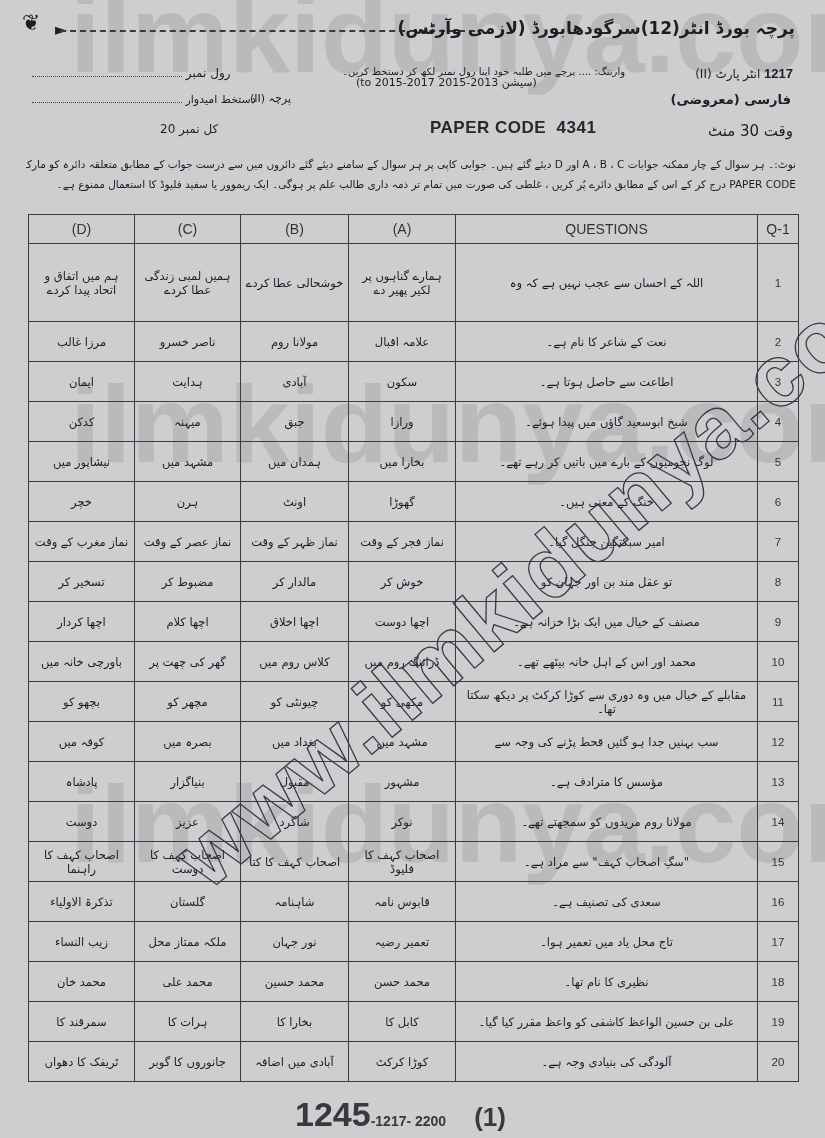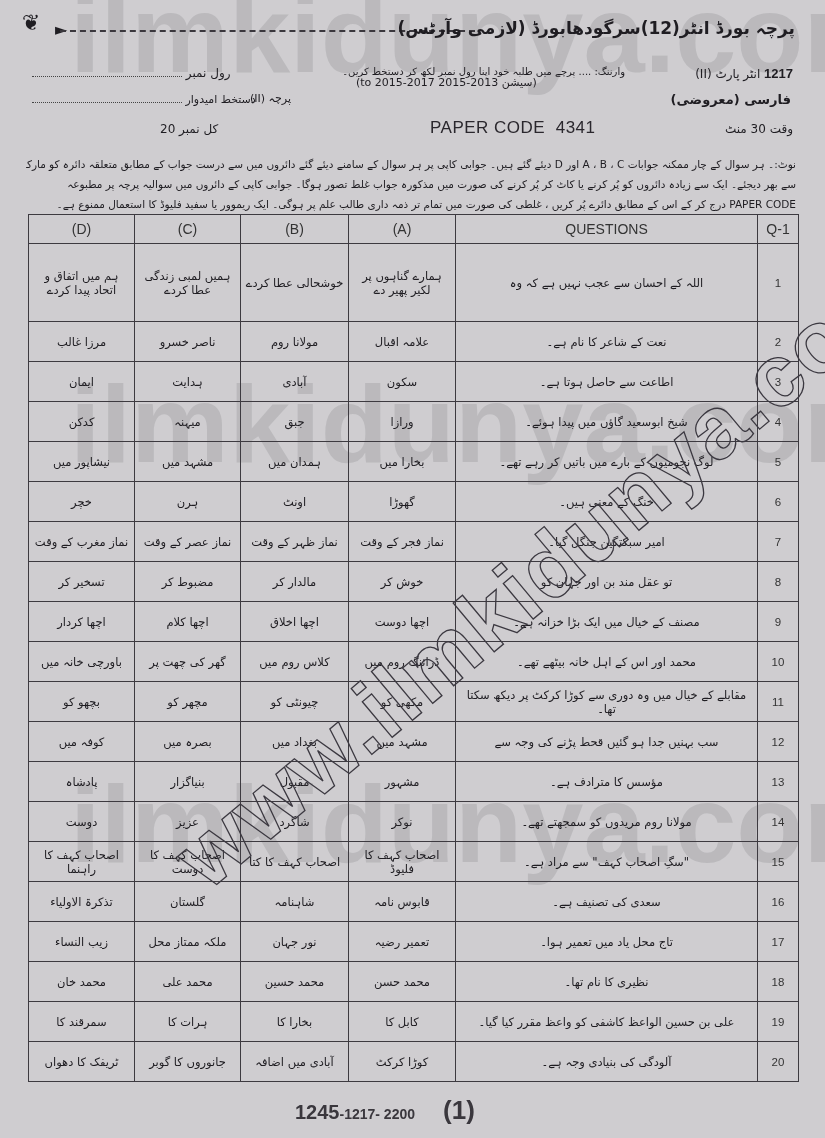--- a/index.html
+++ b/index.html
@@ -28,41 +28,41 @@
   .board-title { right: 30px; top: 18px; font-size: 17px; font-weight: bold; }
   .line2-right { right: 32px; top: 66px; font-size: 12px; }
   .line2-code { font-family: "Liberation Sans", sans-serif; font-weight: bold; font-size: 13px; }
   .line2-mid { right: 200px; top: 66px; font-size: 10px; text-align: right; }
   .roll { left: 26px; top: 66px; font-size: 12px; }
   .dots { display: inline-block; width: 150px; border-bottom: 1px dotted #444; margin-left: 6px; }
   .subject { right: 34px; top: 92px; font-size: 13px; font-weight: bold; }
   .session { left: 356px; top: 76px; font-size: 11px; }
   .paper-no { left: 250px; top: 92px; font-size: 11px; }
   .sign { left: 26px; top: 93px; font-size: 11px; }
-  .time { right: 32px; top: 122px; font-size: 12px; }
-  .paper-code { left: 430px; top: 118px; font-family: "Liberation Sans", sans-serif; font-weight: normal; font-size: 17px; color: #2a272d; letter-spacing: 0.5px; }
+  .time { right: 32px; top: 122px; font-size: 15px; }
+  .paper-code { left: 430px; top: 118px; font-family: "Liberation Sans", sans-serif; font-weight: bold; font-size: 17px; color: #2a272d; letter-spacing: 0.5px; }
   .total { left: 160px; top: 122px; font-size: 12px; }
   .notes { left: 26px; top: 154px; width: 770px; font-size: 10.5px; line-height: 20px; }
   .notes div { white-space: nowrap; overflow: hidden; }
   table.q {
     position: absolute; left: 28px; top: 214px; width: 770px; z-index: 2;
     border-collapse: collapse; table-layout: fixed;
   }
   table.q td, table.q th {
     border: 1.6px solid #3d3a40; padding: 0 4px; text-align: center;
     font-size: 11.5px; font-weight: normal; vertical-align: middle; overflow: hidden;
   }
   table.q th { height: 28px; font-family: "Liberation Sans", sans-serif; font-size: 14px; color: #333; }
   table.q td { height: 39px; }
   table.q tr.tall td { height: 77px; }
   td.num { font-family: "Liberation Sans", sans-serif; font-size: 14px; color: #333; }
   td.qtext { direction: rtl; text-align: right; padding-right: 6px; }
   td.opt { direction: rtl; }
   .footer { left: 295px; top: 1095px; font-family: "Liberation Sans", sans-serif; font-weight: bold; color: #3a373d; }
-  .footer .big { font-size: 20px; }
+  .footer .big { font-size: 34px; }
   .footer .small { font-size: 14px; font-weight: bold; }
   .footer .pg { font-size: 26px; margin-left: 28px; }
 </style>
 </head>
 <body>
 
 <div class="page">
 
   <div class="wm-big" style="left:70px;top:-30px;font-size:110px;">ilmkidunya.com</div>
   <div class="wm-big" style="left:70px;top:360px;font-size:110px;">ilmkidunya.com</div>
@@ -94,21 +94,20 @@
 
   <div class="abs time urdu">وقت 30 منٹ</div>
   <div class="abs paper-code">
     <span>PAPER CODE</span>&nbsp;
     <span>4341</span>
   </div>
   <div class="abs total urdu">کل نمبر 20</div>
 
   <div class="abs notes urdu">
     <div>نوٹ:۔ ہر سوال کے چار ممکنہ جوابات A ، B ، C اور D دیئے گئے ہیں۔ جوابی کاپی پر ہر سوال کے سامنے دیئے گئے دائروں میں سے درست جواب کے مطابق متعلقہ دائرہ کو مارکر یا پین</div>
-    <div>سے بھر دیجئے۔ ایک سے زیادہ دائروں کو پُر کرنے یا کاٹ کر پُر کرنے کی صورت میں مذکورہ جواب غلط تصور ہوگا۔ جوابی کاپی کے دائروں میں سوالیہ پرچہ پر مطبوعہ</div>
     <div>PAPER CODE درج کر کے اس کے مطابق دائرے پُر کریں ، غلطی کی صورت میں تمام تر ذمہ داری طالب علم پر ہوگی۔ ایک ریموور یا سفید فلیوڈ کا استعمال ممنوع ہے۔</div>
   </div>
 
   <table class="q">
     <colgroup>
       <col style="width:106px">
         <col style="width:106px">
         <col style="width:108px">
         <col style="width:107px">
         <col style="width:302px">

